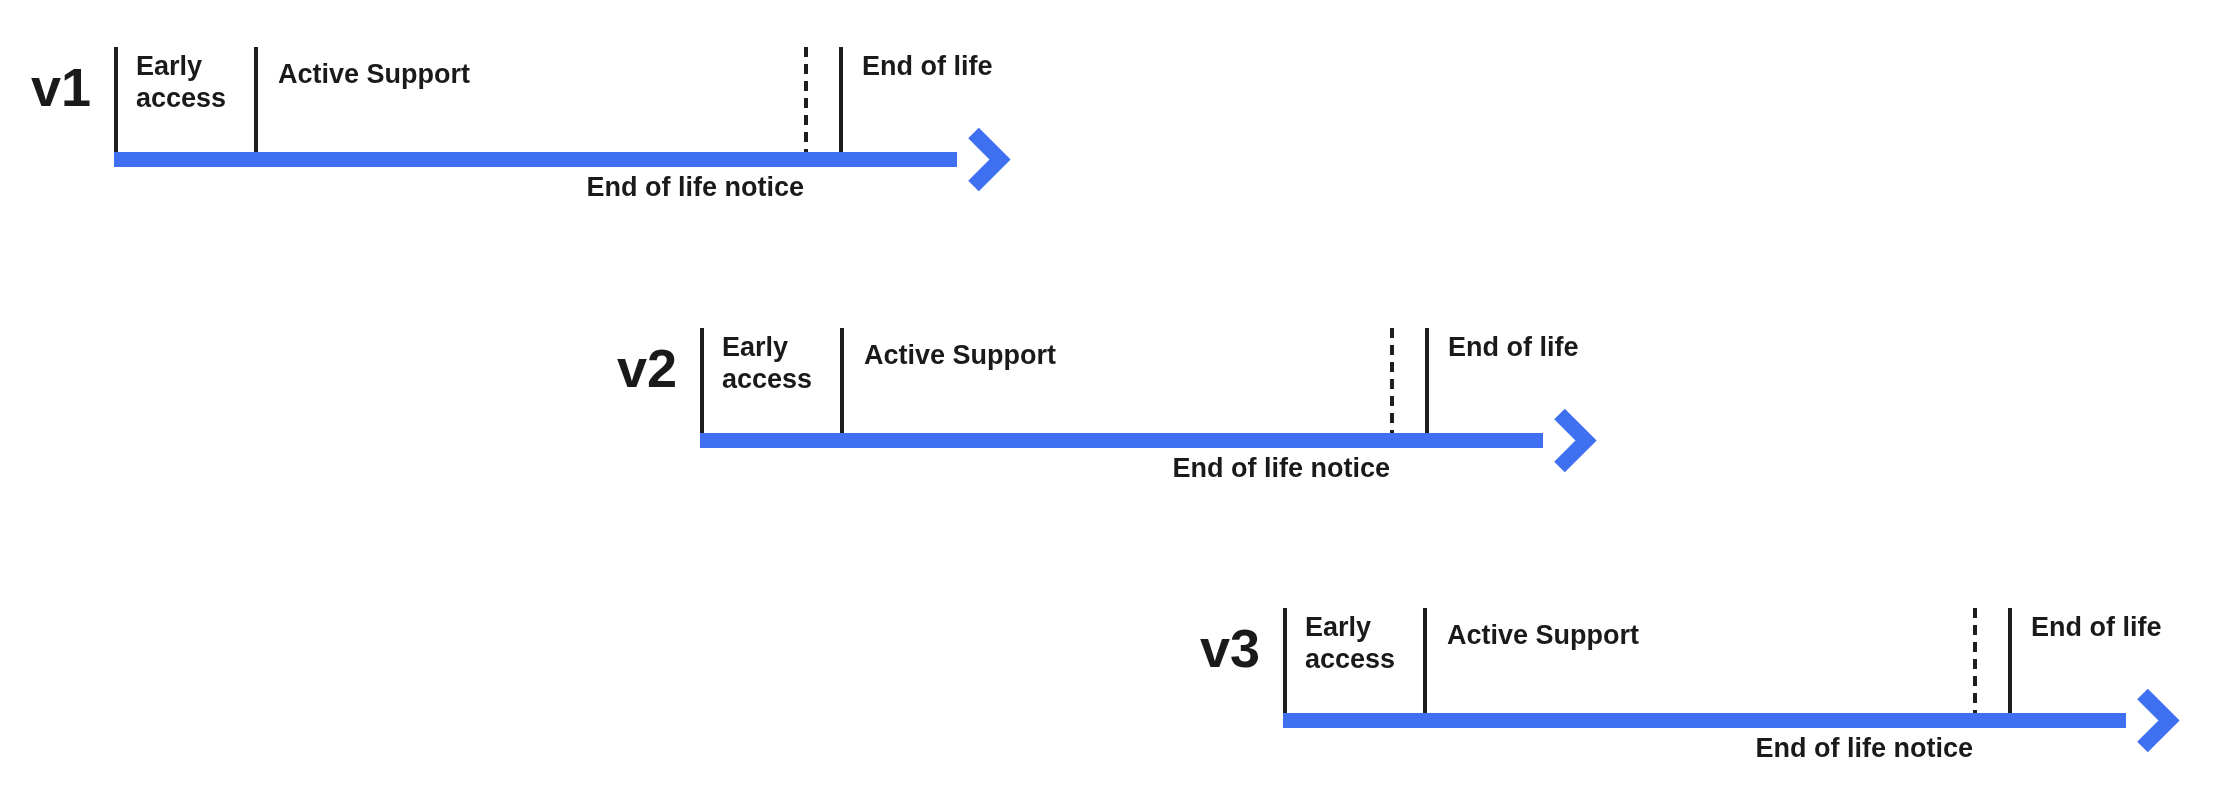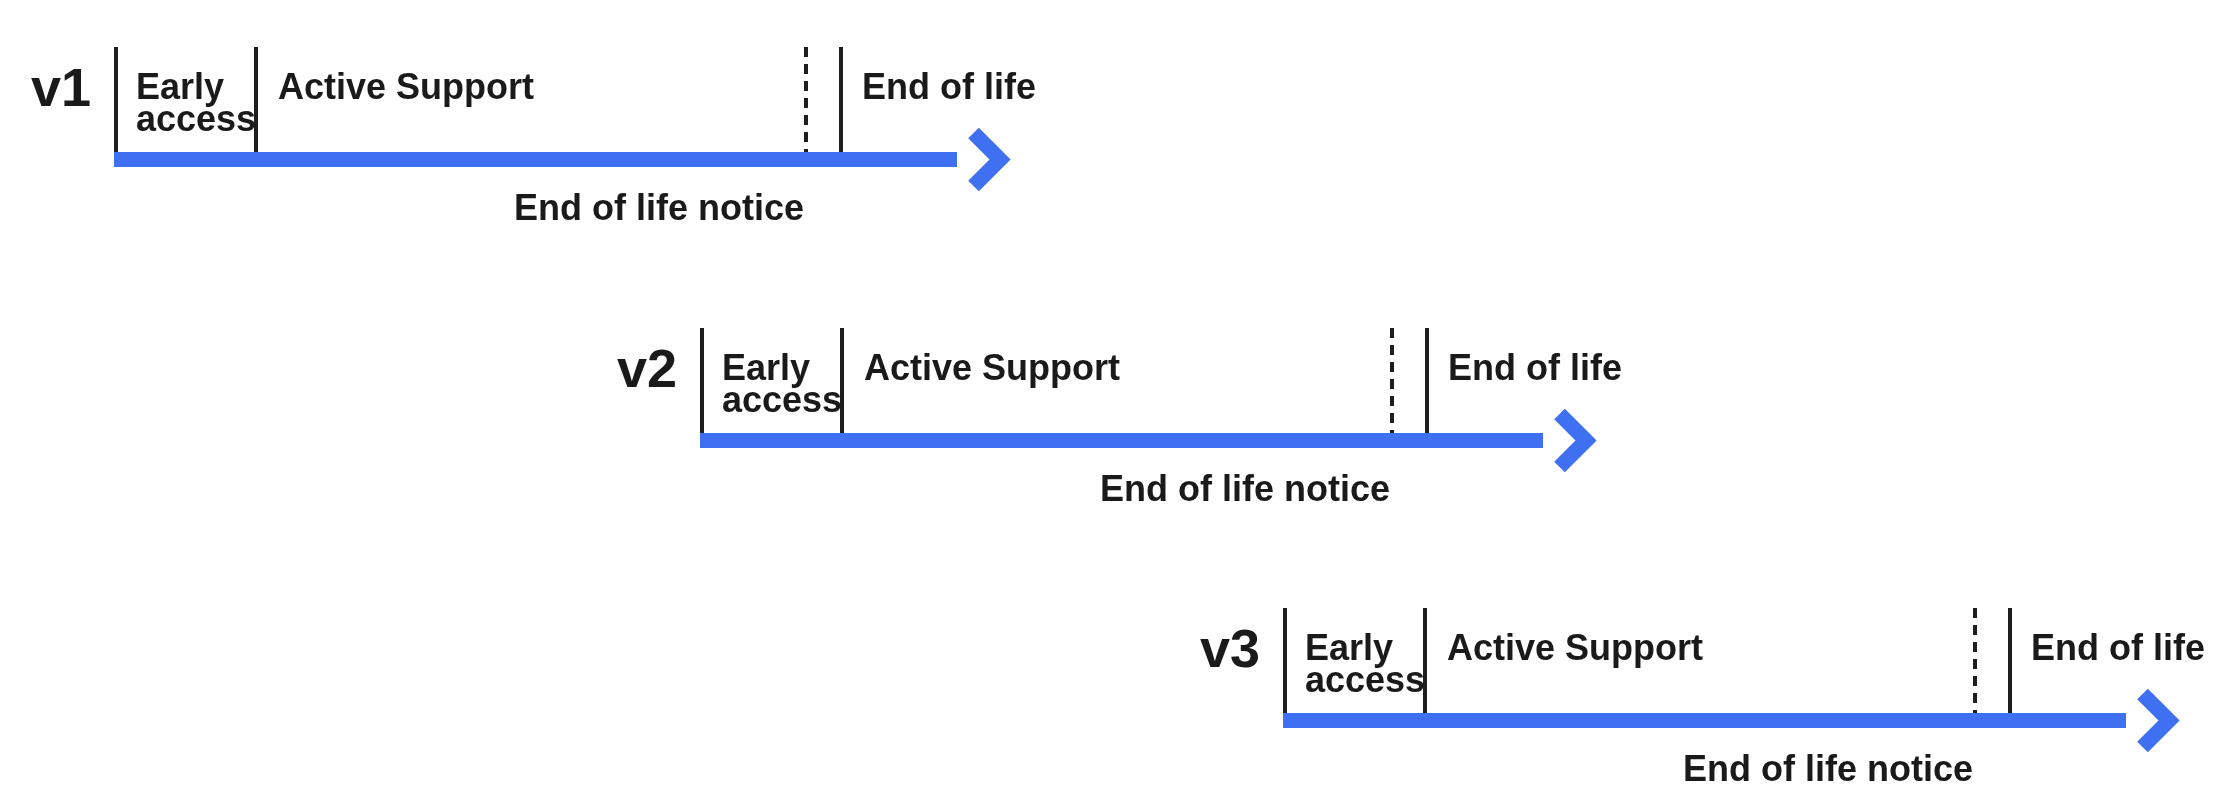--- a/index.html
+++ b/index.html
@@ -54,34 +54,33 @@
   }
   .arrow-head{
     fill:none;
     stroke:var(--accent);
     stroke-width:15;
     stroke-linejoin:miter;
     stroke-linecap:butt;
   }
   .phase-label{
     position:absolute;
-    font-size:36px;
+    font-size:27px;
     line-height:32px;
     font-weight:700;
     color:var(--text);
-    margin-top:21px;
   }
   .phase-label.early{
     left:20px;
     top:3px;
     width:118px;
   }
   .phase-label.active{
     left:162px;
-    top:3px;
+    top:11px;
     white-space:nowrap;
   }
   .phase-label.eol{
     left:746px;
     top:3px;
     white-space:nowrap;
     text-align:center;
   }
   .phase-label.notice{
     right:-688px;

